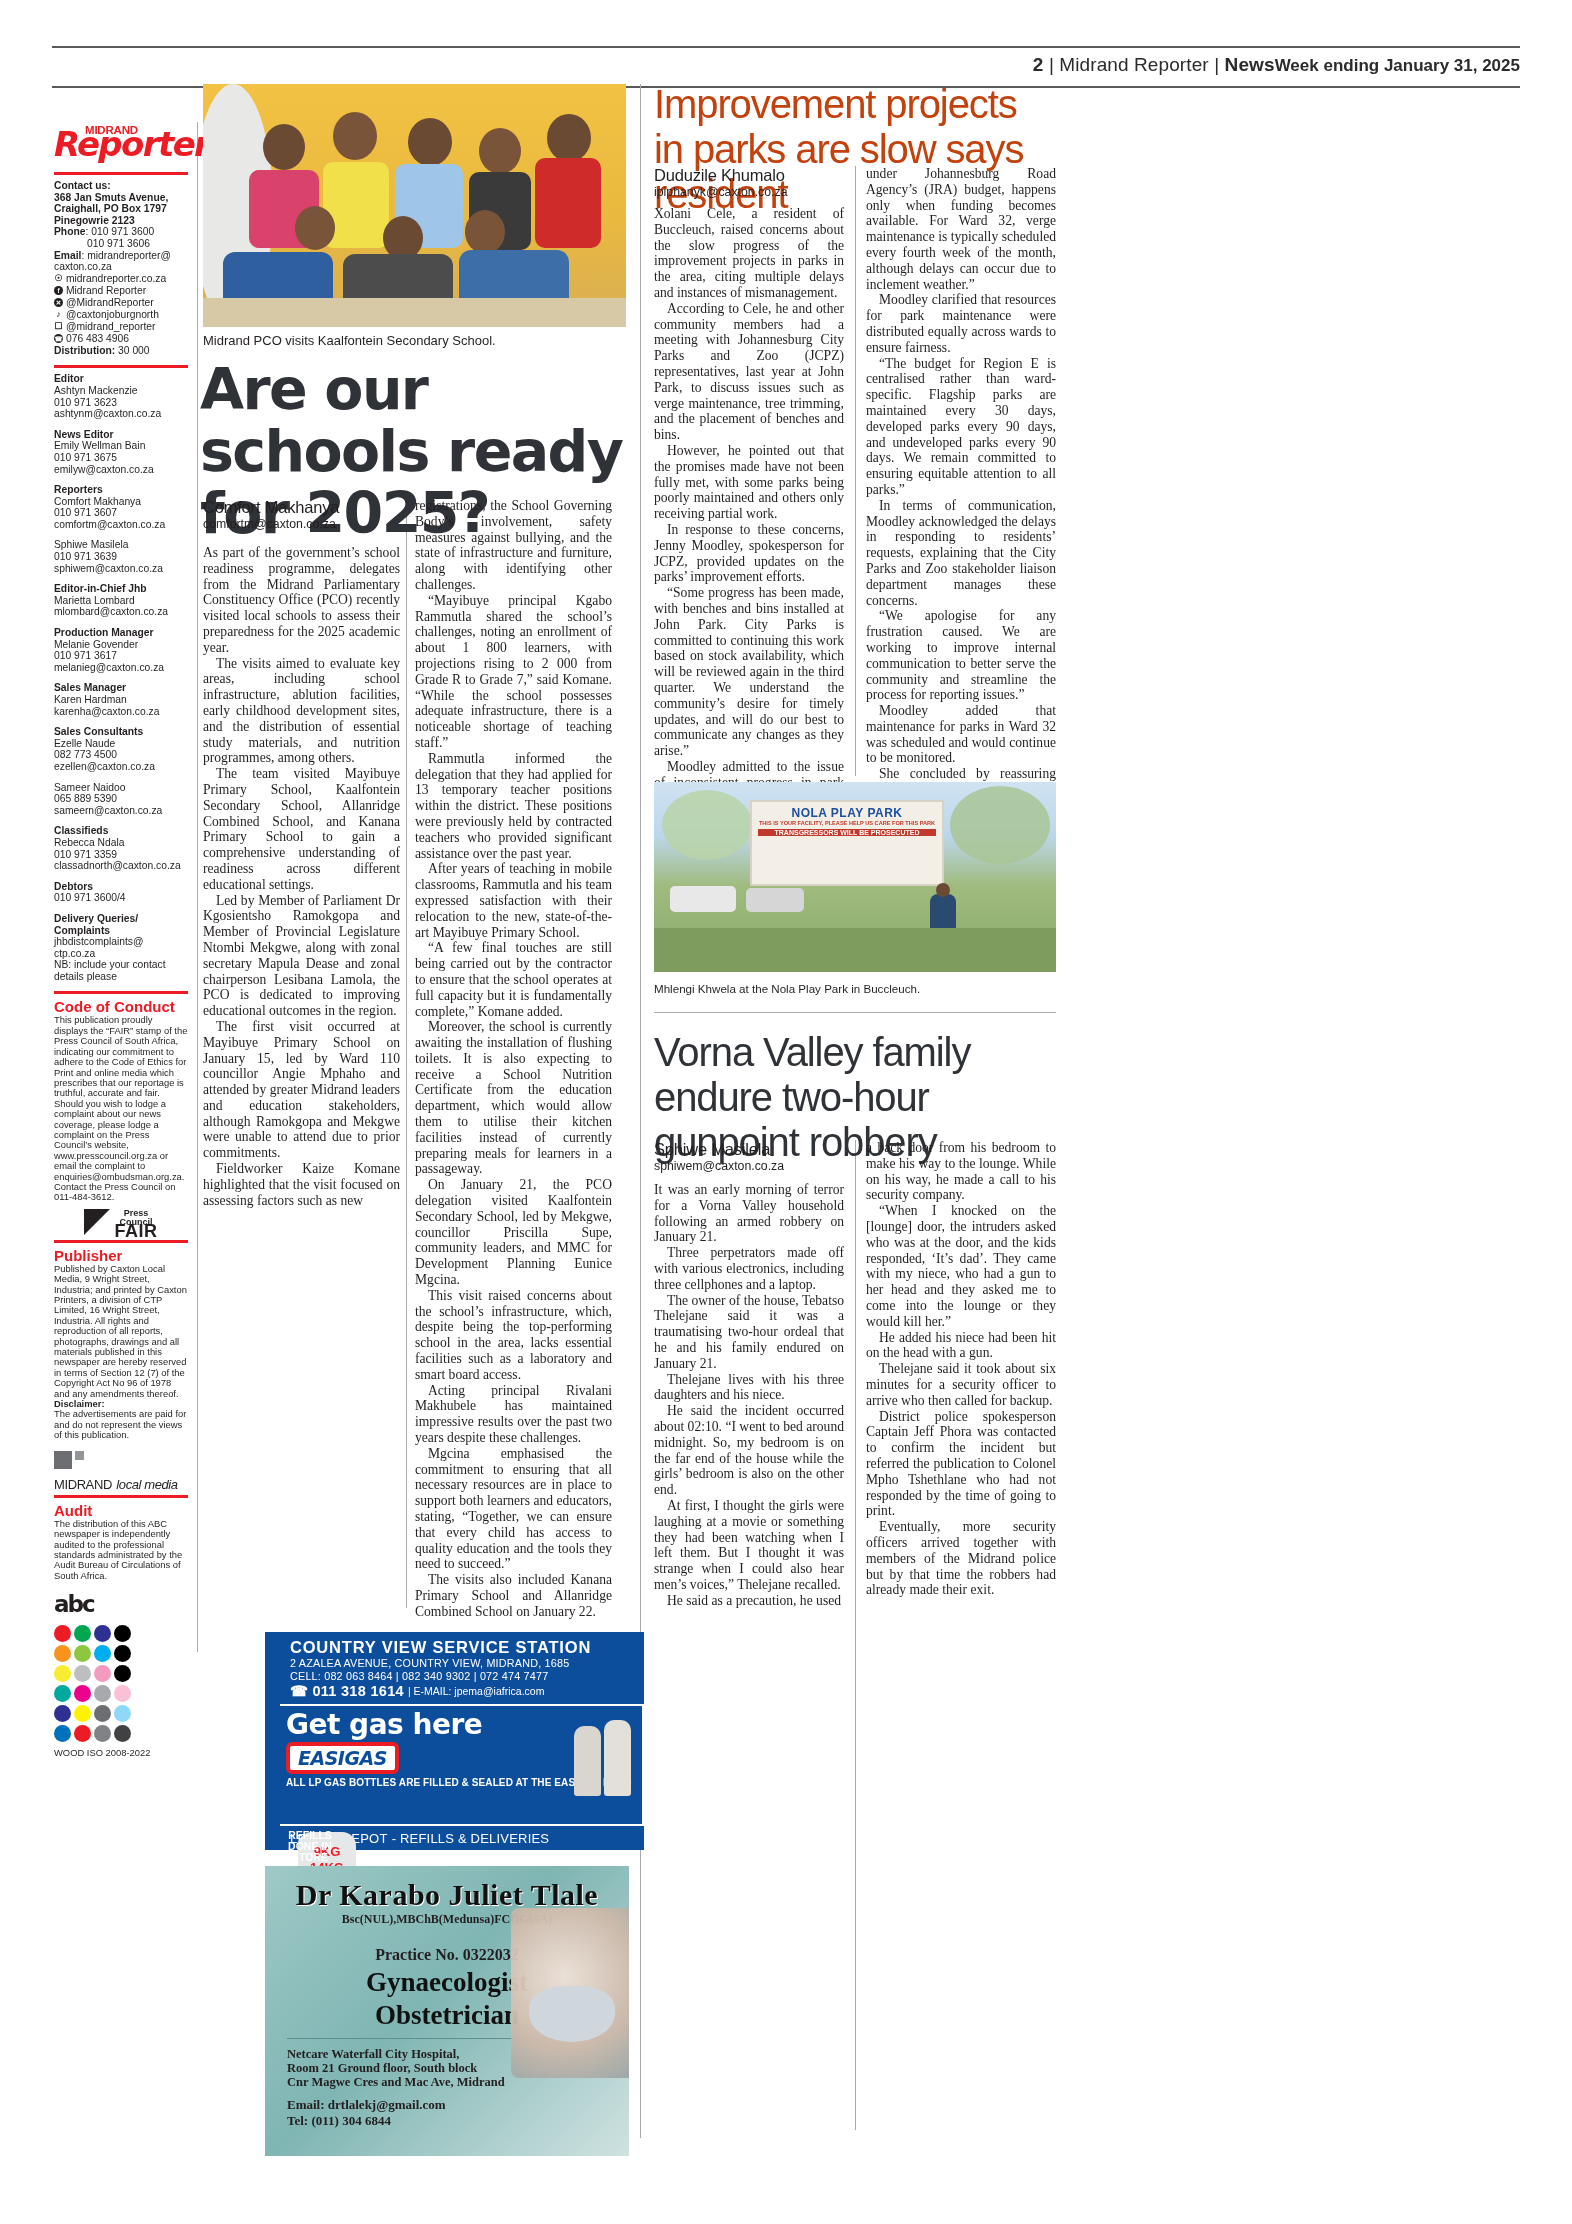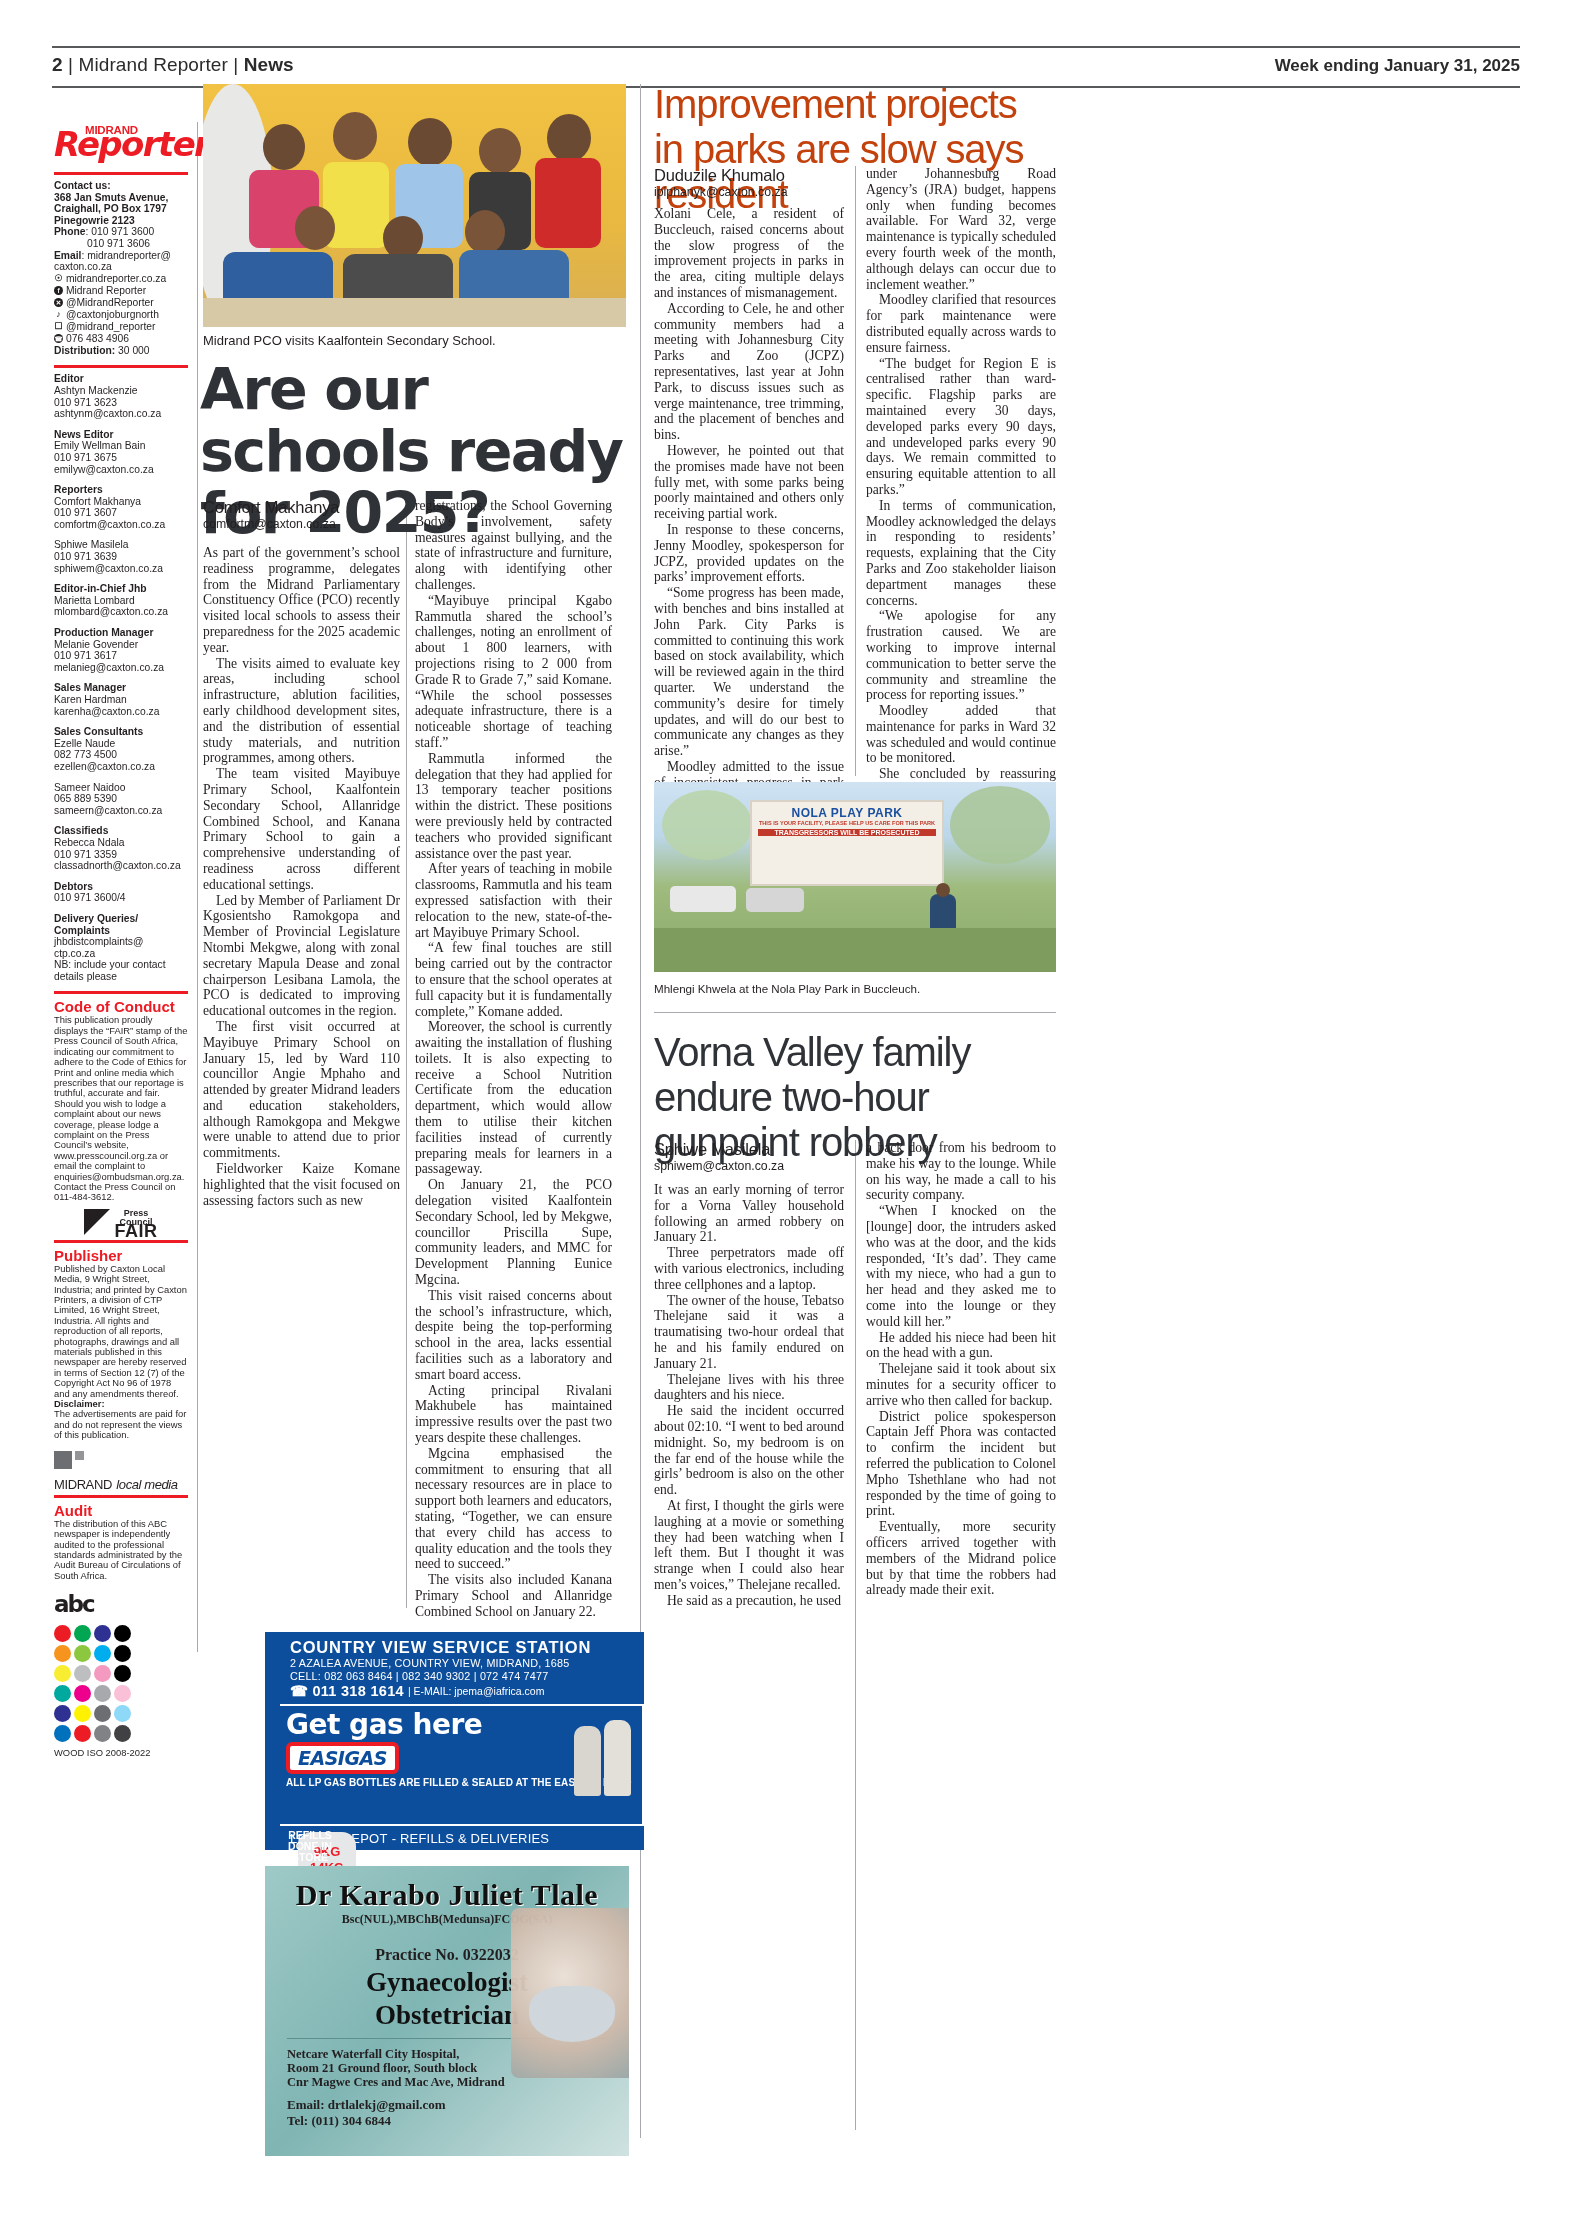--- a/index.html
+++ b/index.html
@@ -3,21 +3,21 @@
 <meta charset="utf-8">
 <style>
   html,body{margin:0;padding:0;background:#fff;}
   body{width:1572px;height:2224px;font-family:"Liberation Sans",sans-serif;color:#231f20;position:relative;overflow:hidden;}
   .page{position:absolute;left:0;top:0;width:1572px;height:2224px;}
 
   
   .masthead-bar{position:absolute;left:52px;top:46px;width:1468px;}
   .mh-rule-top{height:2px;background:#58595b;}
   .mh-rule-bot{height:2px;background:#58595b;margin-top:3px;}
-  .mh-row{display:flex;justify-content:space-between;align-items:flex-end;padding:6px 0 7px 0;gap:32px;}
+  .mh-row{display:flex;justify-content:flex-end;align-items:flex-end;padding:6px 0 7px 0;}
   .mh-left{font-size:19px;letter-spacing:.1px;color:#2b2b2b;}
   .mh-left b{font-weight:bold;}
   .mh-right{font-size:17px;font-weight:bold;color:#2b2b2b;}
 
   
   .vrule{position:absolute;width:1px;background:#a7a9ac;}
   .hrule{position:absolute;height:1px;background:#a7a9ac;}
 
   
   .rail{position:absolute;left:54px;top:122px;width:134px;}

